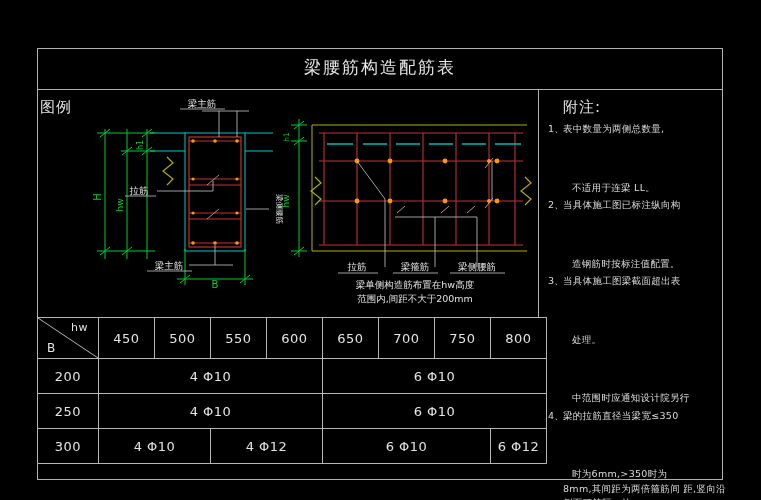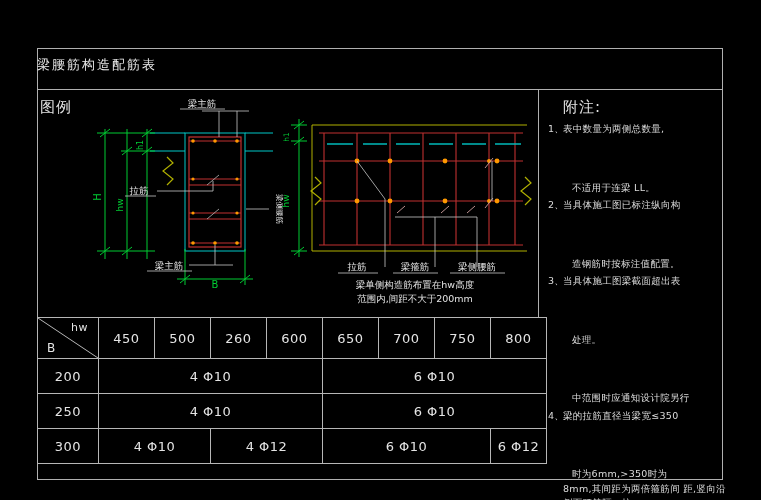--- a/index.html
+++ b/index.html
@@ -5,22 +5,22 @@
   html,body{margin:0;padding:0;background:#000;}
   body{width:761px;height:500px;overflow:hidden;
        font-family:"DejaVu Sans","Liberation Sans",sans-serif;color:#d8d8d8;}
   #root{position:relative;width:761px;height:500px;background:#000;}
 
   
   .frame{position:absolute;left:37px;top:48px;width:686px;height:432px;
          border:1px solid #b0b0b0;box-sizing:border-box;}
   .title-rule{position:absolute;left:37px;top:89px;width:686px;height:0;
               border-top:1px solid #b0b0b0;}
-  .title{position:absolute;left:37px;top:56px;width:686px;
-         font-size:13px;letter-spacing:2px;color:#e8e8e8;}
+  .title{position:absolute;left:37px;top:56px;width:686px;text-align:center;
+         font-size:17px;letter-spacing:2px;color:#e8e8e8;}
 
   
   .vdiv{position:absolute;left:538px;top:89px;width:0;height:228px;
         border-left:1px solid #b0b0b0;}
   
   .hdiv{position:absolute;left:37px;top:317px;width:501px;height:0;
         border-top:1px solid #b0b0b0;}
 
   
   .cap{position:absolute;font-size:15px;color:#e2e2e2;letter-spacing:1px;}
@@ -283,21 +283,21 @@
       <tr class="hdr">
         <td class="corner w-first">
           <svg width="60" height="40">
             <line x1="0" y1="0" x2="60" y2="40" stroke="#b6b6b6" stroke-width="1"></line>
           </svg>
           <span class="corner-b">B</span>
           <span class="corner-hw">hw</span>
         </td>
         <td class="w-col">450</td>
         <td class="w-col">500</td>
-        <td class="w-col">260</td>
+        <td class="w-col">550</td>
         <td class="w-col">600</td>
         <td class="w-col">650</td>
         <td class="w-col">700</td>
         <td class="w-col">750</td>
         <td class="w-col">800</td>
       </tr>
 
       <tr>
         <td>200</td>
         <td colspan="4">4 Φ10</td>

